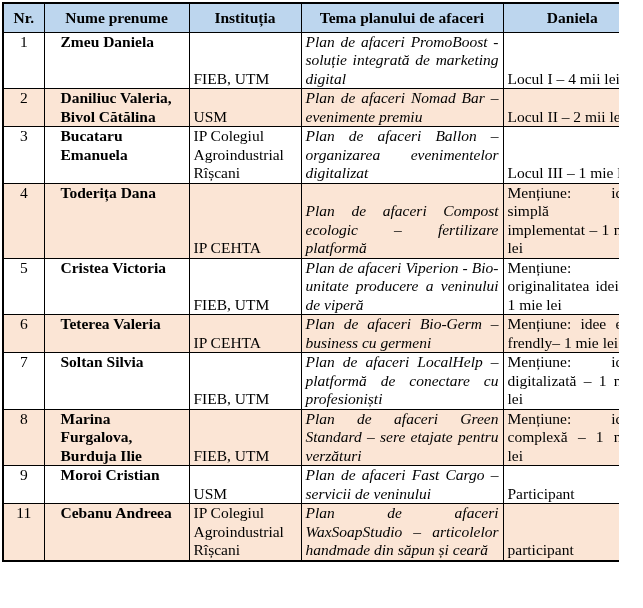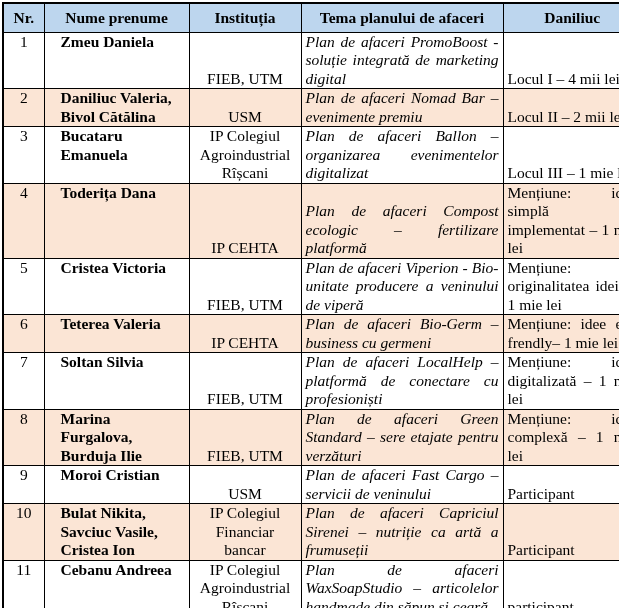--- a/index.html
+++ b/index.html
@@ -36,21 +36,21 @@
     background: var(--header-bg);
     font-weight: bold;
     text-align: center;
     vertical-align: middle;
     height: 29px;
     padding: 2px 3px;
   }
   tbody tr:nth-child(even) td { background: var(--alt-row-bg); }
   td.col-nr   { text-align: center; vertical-align: top; }
   td.col-name { text-align: left;   vertical-align: top; font-weight: bold; white-space: pre-line; padding-left: 16px; }
-  td.col-inst { text-align: center; vertical-align: bottom; white-space: pre-line; }
+  td.col-inst { vertical-align: bottom; white-space: pre-line; }
   td.col-tema { text-align: justify; vertical-align: bottom; font-style: italic; }
   td.col-rez  { text-align: justify; vertical-align: bottom; }
 </style>
 </head>
 <body>
 
 <div class="doc-page">
   <table class="results">
     <colgroup>
       <col style="width:41px">
@@ -58,21 +58,21 @@
       <col style="width:112px">
       <col style="width:202px">
       <col style="width:139px">
     </colgroup>
     <thead>
       <tr>
         <th>Nr.</th>
         <th>Nume prenume</th>
         <th>Instituția</th>
         <th>Tema planului de afaceri</th>
-        <th>Daniliuc</th>
+        <th>Daniela</th>
       </tr>
     </thead>
     <tbody>
       <tr>
         <td class="col-nr">1</td>
         <td class="col-name">Zmeu Daniela</td>
         <td class="col-inst">FIEB, UTM</td>
         <td class="col-tema">Plan de afaceri PromoBoost - soluție integrată de marketing digital</td>
         <td class="col-rez">Locul I – 4 mii lei</td>
       </tr>
@@ -131,31 +131,20 @@
         <td class="col-rez">Mențiune: idee complexă – 1 mie lei</td>
       </tr>
       <tr>
         <td class="col-nr">9</td>
         <td class="col-name">Moroi Cristian</td>
         <td class="col-inst">USM</td>
         <td class="col-tema">Plan de afaceri Fast Cargo – servicii de veninului</td>
         <td class="col-rez">Participant</td>
       </tr>
       <tr>
-        <td class="col-nr">10</td>
-        <td class="col-name">Bulat Nikita,
-Savciuc Vasile,
-Cristea Ion</td>
-        <td class="col-inst">IP Colegiul
-Financiar
-bancar</td>
-        <td class="col-tema">Plan de afaceri Capriciul Sirenei – nutriție ca artă a frumuseții</td>
-        <td class="col-rez">Participant</td>
-      </tr>
-      <tr>
         <td class="col-nr">11</td>
         <td class="col-name">Cebanu Andreea</td>
         <td class="col-inst">IP Colegiul
 Agroindustrial
 Rîșcani</td>
         <td class="col-tema">Plan de afaceri WaxSoapStudio – articolelor handmade din săpun și ceară</td>
         <td class="col-rez">participant</td>
       </tr>
     </tbody>
   </table>

